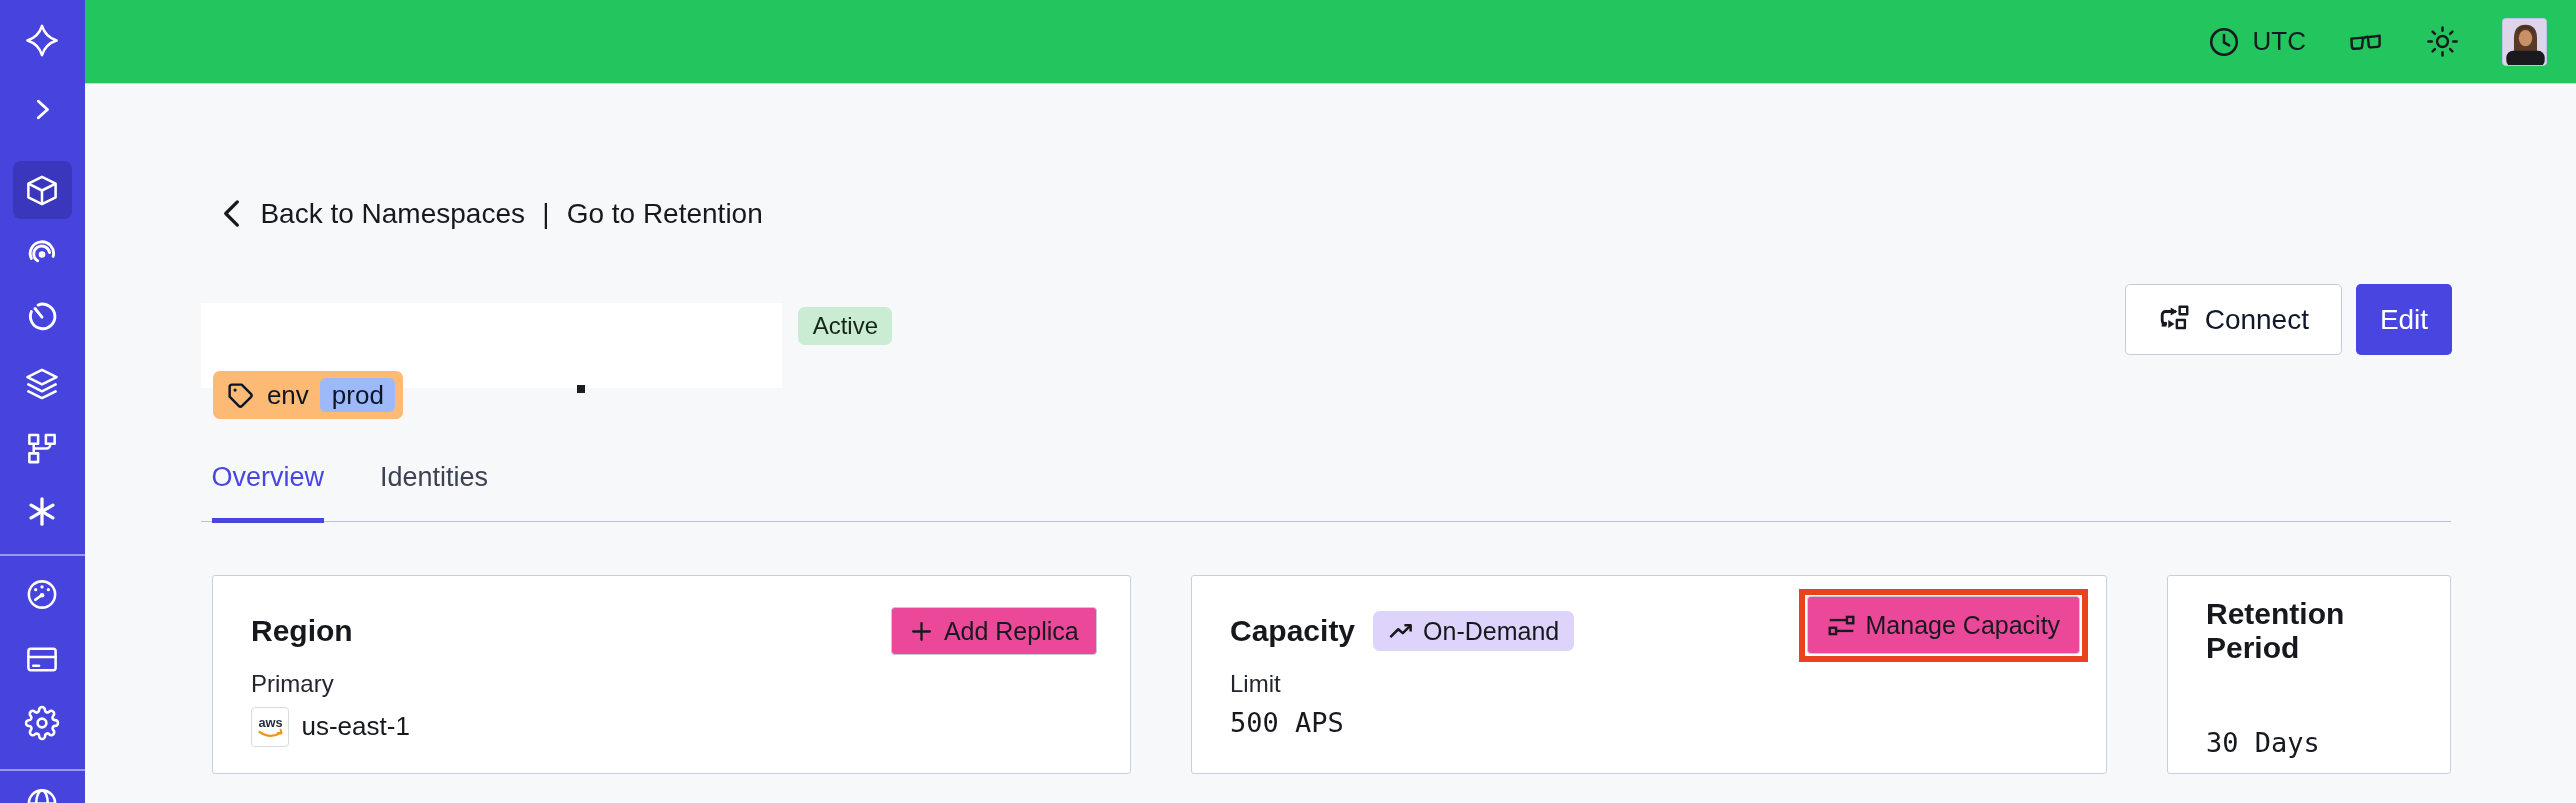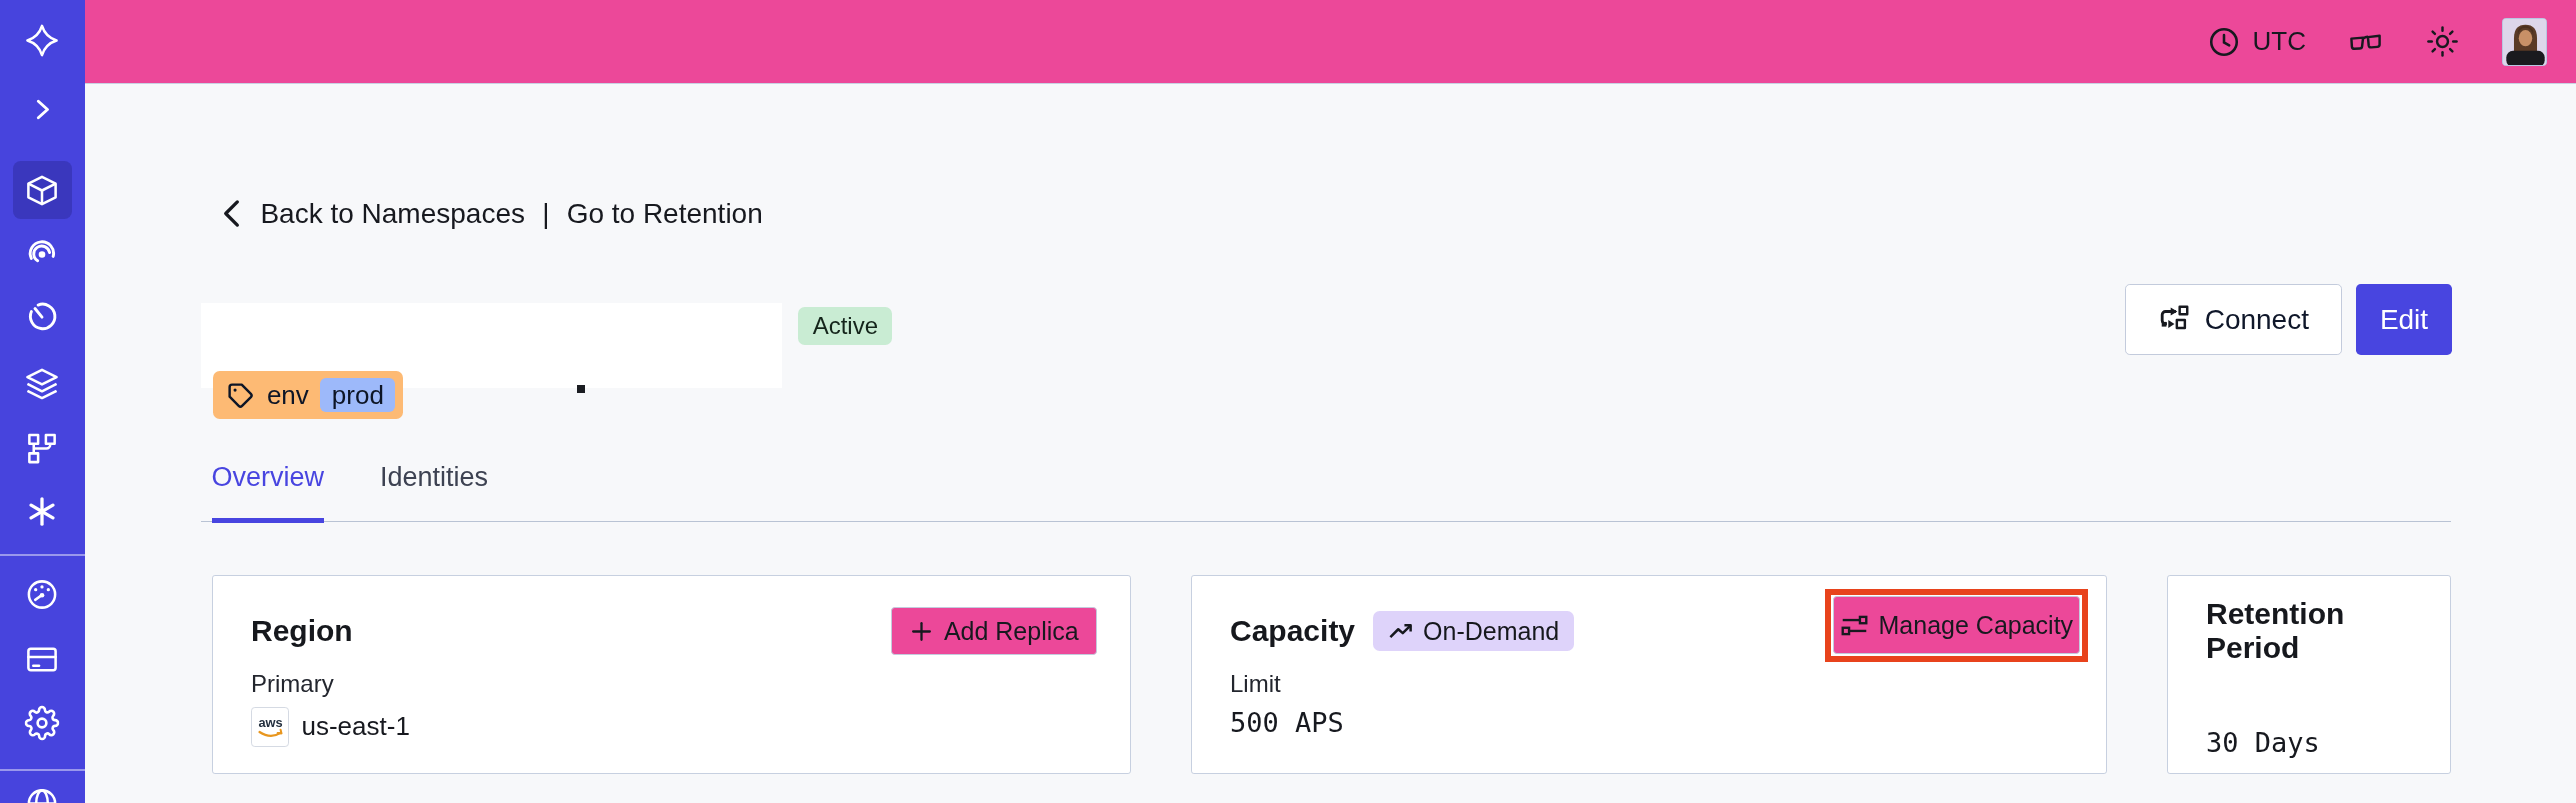--- a/index.html
+++ b/index.html
@@ -6,21 +6,21 @@
   html,body { width:2576px; height:804px; overflow:hidden; background:#f7f8fa;
               font-family:"Liberation Sans", sans-serif; color:#17191f; }
 
   
   .sidebar { position:absolute; left:0; top:0; width:85px; height:804px; background:#4744dd; z-index:5; }
   .side-icon { position:absolute; left:42px; transform:translateX(-50%); width:35px; height:35px; color:#ffffff; display:flex; align-items:center; justify-content:center; }
   .side-active-box { position:absolute; left:12.5px; top:161px; width:59px; height:58px; background:#3a37bd; border-radius:7.7px; }
   .side-divider { position:absolute; left:0; width:85px; height:1.9px; background:rgba(255,255,255,0.45); }
 
   
-  .topbar { position:absolute; left:85px; top:0; width:2491px; height:84px; background:#ec4899;
+  .topbar { position:absolute; left:85px; top:0; width:2491px; height:84px; background:#22c55e;
             border-bottom:1.9px solid #c9d2e2; display:flex; align-items:center; justify-content:flex-end; gap:42px; padding-right:29px; z-index:4; }
   .tz { display:flex; align-items:center; gap:11.5px; font-size:26px; color:#17191f; cursor:pointer; }
   .topbar .icon-btn { width:35px; height:35px; color:#17191f; display:flex; align-items:center; justify-content:center; cursor:pointer; }
   .avatar { width:45px; height:48px; border-radius:3.8px; border:1.9px solid #b9c6e2; overflow:hidden; background:#ddd6ea; cursor:pointer; }
 
   
   .main { position:absolute; left:85px; top:86px; width:2491px; height:717px; background:#f7f8fa; }
 
   .breadcrumb { position:absolute; left:133px; top:111px; display:flex; align-items:center; gap:13.4px;
                 font-size:28px; font-weight:500; color:#17191f; }
@@ -62,21 +62,21 @@
   .field-value { font-size:26px; color:#17191f; }
   .mono { font-family:"DejaVu Sans Mono", monospace; font-size:27px; color:#17191f; }
   .retention-value { margin-top:74px; }
 
   .head-left { display:flex; align-items:center; gap:18px; }
   .ondemand-badge { display:flex; align-items:center; gap:8.6px; background:#ded3fa; color:#16181d;
                     border-radius:6.7px; padding:5.8px 14.4px; font-size:25px; }
   .ondemand-badge .ticon { width:27px; height:27px; }
 
   .annotation-box { position:absolute; top:12.5px; right:18px; border:6.7px solid #e8431c; padding:1.9px; background:transparent; }
-  .annotation-box .btn-small { height:58px; padding:0 6px; }
+  .annotation-box .btn-small { height:58px; padding:0 19px; }
 
   .aws-box { width:38px; height:40px; border:1.9px solid #d5dae3; border-radius:3.8px; background:#fff;
              display:flex; align-items:center; justify-content:center; }
 
   .icon { display:block; }
 </style>
 </head>
 <body>
 
 <div class="sidebar">

